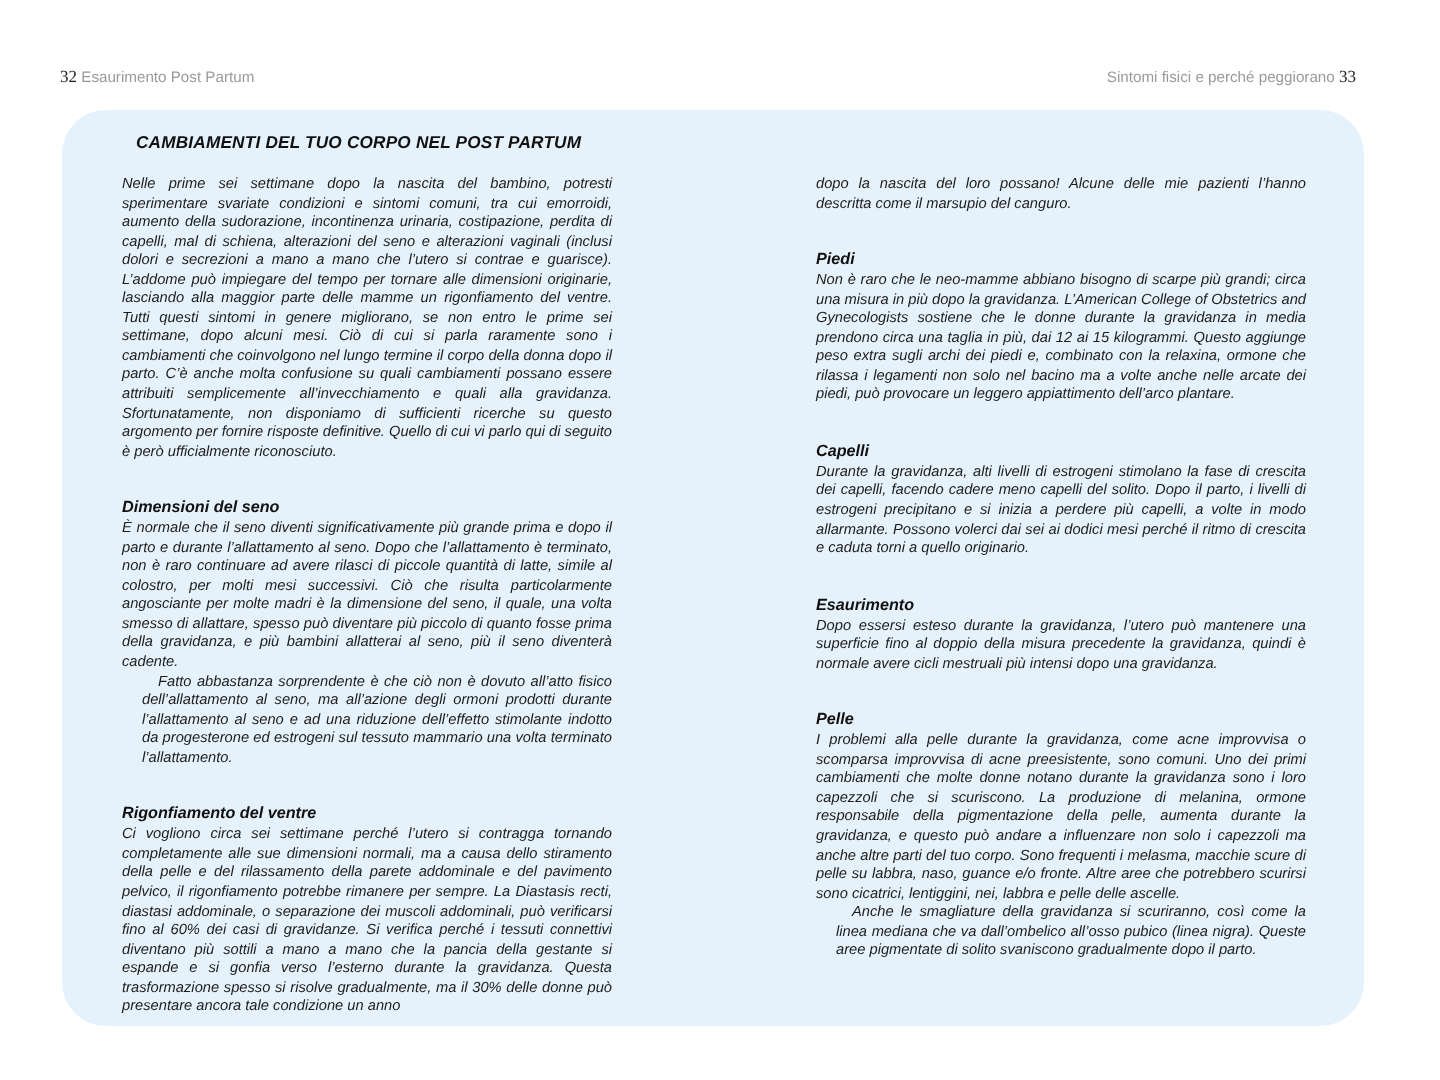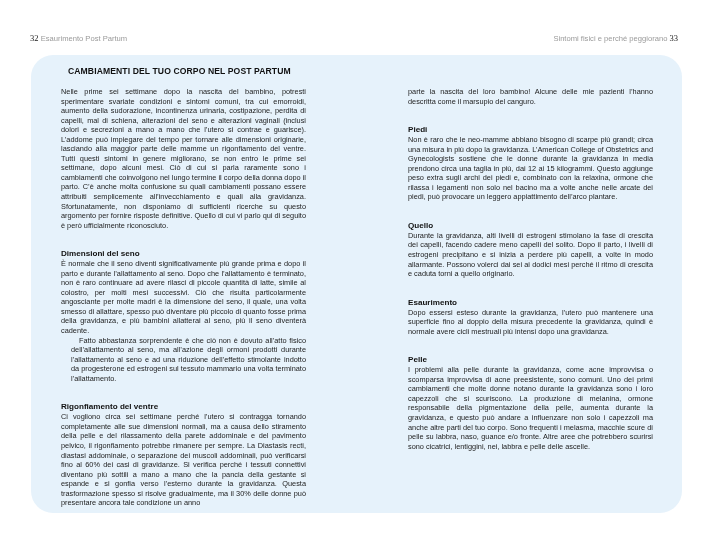--- a/index.html
+++ b/index.html
@@ -8,21 +8,21 @@
     font-family: "Liberation Sans", sans-serif; color: #1c1c1c;
   }
   .running-head {
     position: absolute; top: 33px; font-size: 7.6px; color: #9a9a9a; white-space: nowrap; text-align: right;
   }
   .running-head .num { color: #1c1c1c; font-family: "Liberation Serif", serif; font-size: 8.5px; }
   .rh-left { left: 30px; }
   .rh-right { right: 42px; }
   .box {
     position: absolute; left: 31px; top: 55px; width: 651px; height: 458px;
-    background: #e6f2fb; border-radius: 22px;
+    background: #e6f2fb; border-radius: 22px; font-style: italic;
   }
   .box-title {
     position: absolute; left: 37px; top: 11px; font-size: 8.6px; font-weight: bold;
     letter-spacing: 0.1px; color: #111;
   }
   .col {
     position: absolute; top: 32px; width: 245px; font-size: 7.35px; line-height: 9.55px;
     text-align: justify; color: #1c1c1c;
   }
   .col-left { left: 30px; }
@@ -52,27 +52,28 @@
     <div class="gap"></div>
     <h3>Dimensioni del seno</h3>
     <p>È normale che il seno diventi significativamente più grande prima e dopo il parto e durante l’allattamento al seno. Dopo che l’allattamento è terminato, non è raro continuare ad avere rilasci di piccole quantità di latte, simile al colostro, per molti mesi successivi. Ciò che risulta particolarmente angosciante per molte madri è la dimensione del seno, il quale, una volta smesso di allattare, spesso può diventare più piccolo di quanto fosse prima della gravidanza, e più bambini allatterai al seno, più il seno diventerà cadente.</p>
     <p class="indent">Fatto abbastanza sorprendente è che ciò non è dovuto all’atto fisico dell’allattamento al seno, ma all’azione degli ormoni prodotti durante l’allattamento al seno e ad una riduzione dell’effetto stimolante indotto da progesterone ed estrogeni sul tessuto mammario una volta terminato l’allattamento.</p>
     <div class="gap"></div>
     <h3>Rigonfiamento del ventre</h3>
     <p>Ci vogliono circa sei settimane perché l’utero si contragga tornando completamente alle sue dimensioni normali, ma a causa dello stiramento della pelle e del rilassamento della parete addominale e del pavimento pelvico, il rigonfiamento potrebbe rimanere per sempre. La Diastasis recti, diastasi addominale, o separazione dei muscoli addominali, può verificarsi fino al 60% dei casi di gravidanze. Si verifica perché i tessuti connettivi diventano più sottili a mano a mano che la pancia della gestante si espande e si gonfia verso l’esterno durante la gravidanza. Questa trasformazione spesso si risolve gradualmente, ma il 30% delle donne può presentare ancora tale condizione un anno</p>
   </div>
 
   <div class="col col-right">
-    <p>parte la nascita del loro bambino! Alcune delle mie pazienti l’hanno descritta come il marsupio del canguro.</p>
+    <p>dopo la nascita del loro possano! Alcune delle mie pazienti l’hanno descritta come il marsupio del canguro.</p>
     <div class="gap"></div>
     <h3>Piedi</h3>
     <p>Non è raro che le neo-mamme abbiano bisogno di scarpe più grandi; circa una misura in più dopo la gravidanza. L’American College of Obstetrics and Gynecologists sostiene che le donne durante la gravidanza in media prendono circa una taglia in più, dai 12 ai 15 kilogrammi. Questo aggiunge peso extra sugli archi dei piedi e, combinato con la relaxina, ormone che rilassa i legamenti non solo nel bacino ma a volte anche nelle arcate dei piedi, può provocare un leggero appiattimento dell’arco plantare.</p>
     <div class="gap"></div>
-    <h3>Quello</h3>
+    <h3>Capelli</h3>
     <p>Durante la gravidanza, alti livelli di estrogeni stimolano la fase di crescita dei capelli, facendo cadere meno capelli del solito. Dopo il parto, i livelli di estrogeni precipitano e si inizia a perdere più capelli, a volte in modo allarmante. Possono volerci dai sei ai dodici mesi perché il ritmo di crescita e caduta torni a quello originario.</p>
     <div class="gap"></div>
     <h3>Esaurimento</h3>
     <p>Dopo essersi esteso durante la gravidanza, l’utero può mantenere una superficie fino al doppio della misura precedente la gravidanza, quindi è normale avere cicli mestruali più intensi dopo una gravidanza.</p>
     <div class="gap"></div>
     <h3>Pelle</h3>
     <p>I problemi alla pelle durante la gravidanza, come acne improvvisa o scomparsa improvvisa di acne preesistente, sono comuni. Uno dei primi cambiamenti che molte donne notano durante la gravidanza sono i loro capezzoli che si scuriscono. La produzione di melanina, ormone responsabile della pigmentazione della pelle, aumenta durante la gravidanza, e questo può andare a influenzare non solo i capezzoli ma anche altre parti del tuo corpo. Sono frequenti i melasma, macchie scure di pelle su labbra, naso, guance e/o fronte. Altre aree che potrebbero scurirsi sono cicatrici, lentiggini, nei, labbra e pelle delle ascelle.</p>
+    <p class="indent">Anche le smagliature della gravidanza si scuriranno, così come la linea mediana che va dall’ombelico all’osso pubico (linea nigra). Queste aree pigmentate di solito svaniscono gradualmente dopo il parto.</p>
   </div>
 </div>
 
 </body></html>

